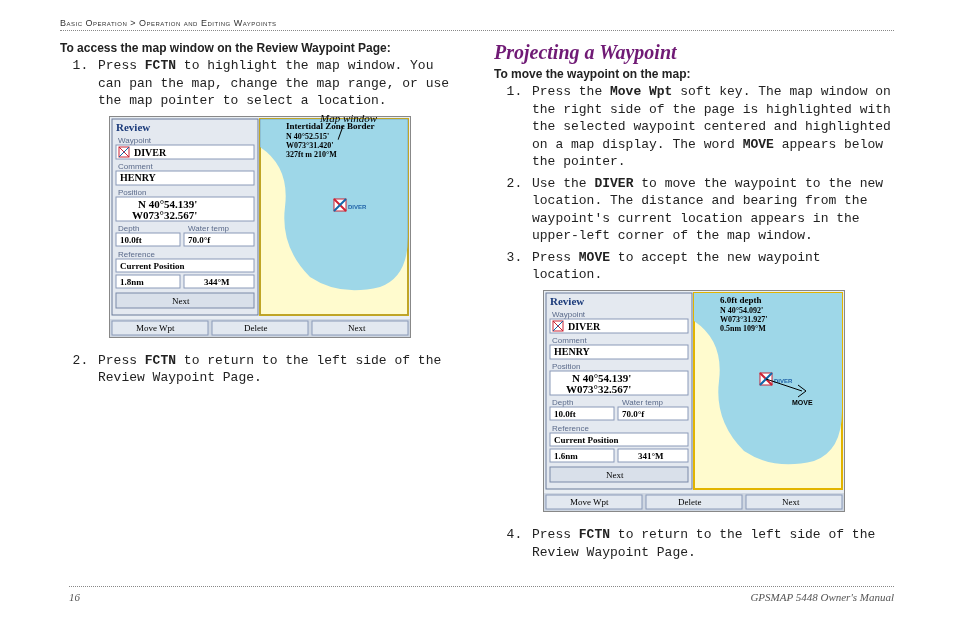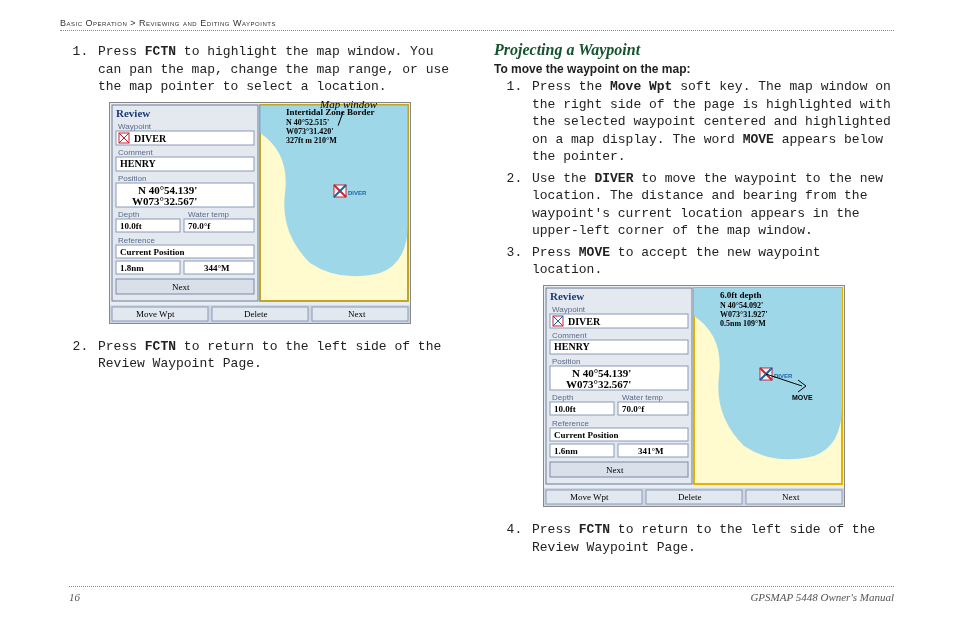--- a/index.html
+++ b/index.html
@@ -38,23 +38,23 @@
   .section-title {
     font-size: 12px;
     font-weight: bold;
     color: #222;
     margin: 0 0 2px 0;
   }
   .heading-italic {
     font-family: Georgia, "Times New Roman", serif;
     font-style: italic;
     font-weight: bold;
-    font-size: 16px;
+    font-size: 20px;
     margin: 0 0 3px 0;
-    color: #14532d;
+    color: #701a75;
   }
   .body-serif {
     font-family: Georgia, "Times New Roman", serif;
     font-size: 12.5px;
     line-height: 1.35;
     margin: 0 0 8px 0;
     color: #222;
   }
   ol {
     margin: 2px;
@@ -109,26 +109,27 @@
     background: #000;
   }
 </style>
 </head>
 <body>
 
 <div class="page">
   <div class="breadcrumb">
     <span>Basic Operation</span>
     &gt;
-    <span>Reviewing and Editing Waypoints</span>
+    <span>Operation and Editing Waypoints</span>
   </div>
 
   <div class="columns">
 
     <div class="col">
+      <p class="section-title">To access the map window on the Review Waypoint Page:</p>
       <ol>
         <li>
           <span>Press </span><b>FCTN</b><span> to highlight the map window. You can pan the map, change the map range, or use the map pointer to select a location.</span>
         </li>
       </ol>
 
       <div class="screenshot-wrap">
         <span class="map-label" style="top:-4px; left:260px;">Map window</span>
         <div class="pointer-line" style="top:10px; left:280px; height:14px; transform:rotate(20deg);"></div>
 

